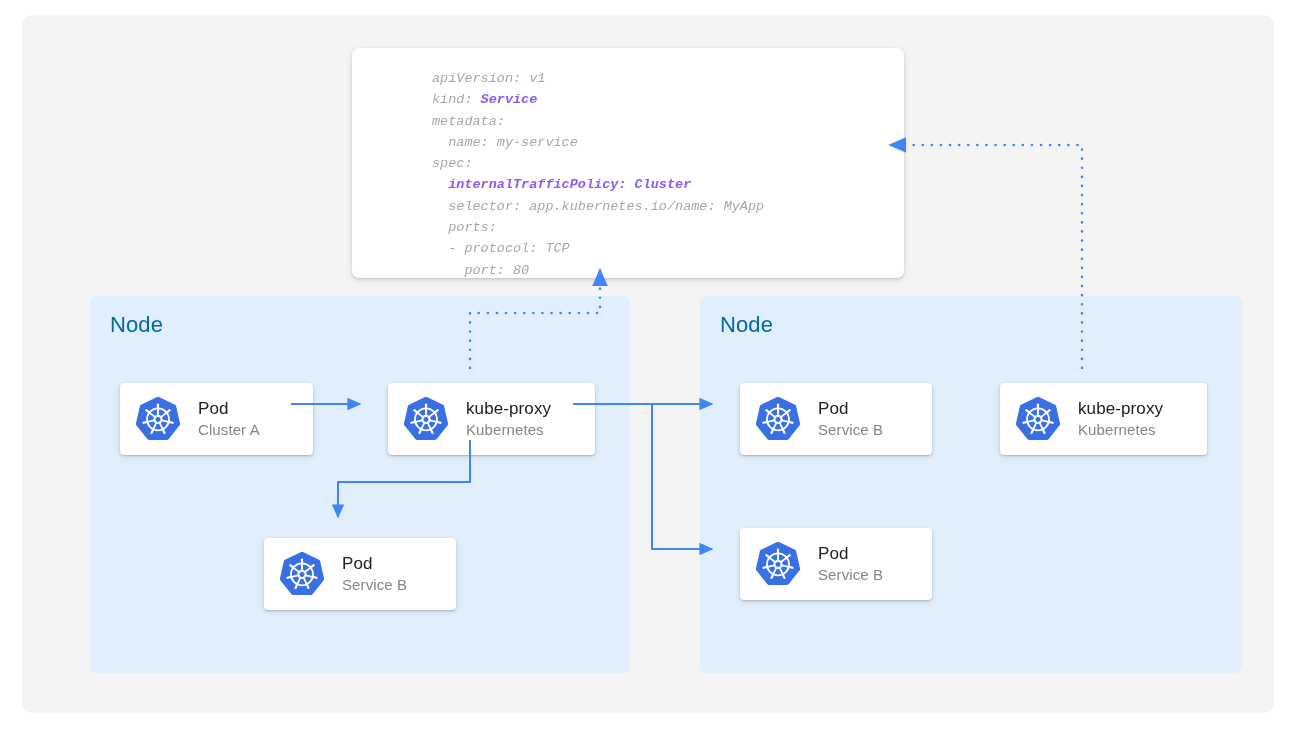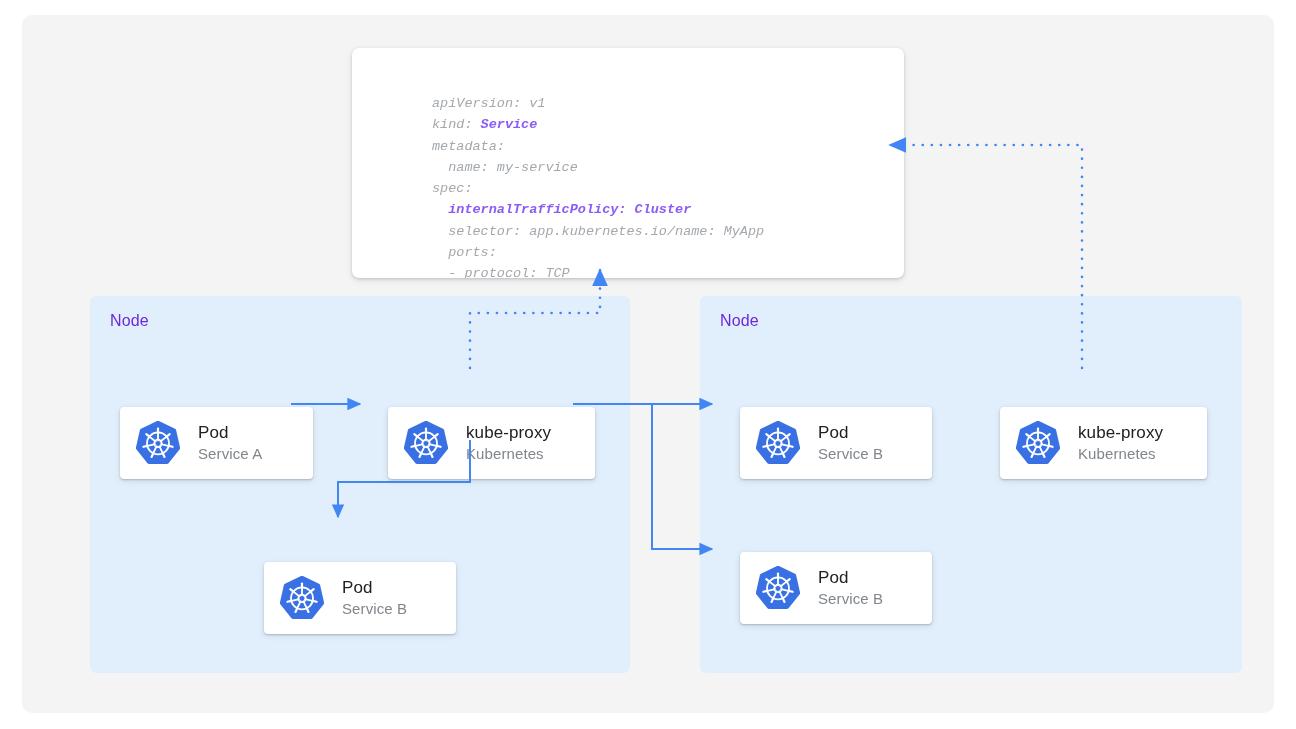--- a/index.html
+++ b/index.html
@@ -27,22 +27,22 @@
   
   .node-box {
     position: absolute;
     background: #e1effc;
     border-radius: 6px;
   }
   .node-label {
     position: absolute;
     left: 20px;
     top: 16px;
-    font-size: 16px;
-    color: #6d28d9;
+    font-size: 22px;
+    color: #0369a1;
     letter-spacing: .1px;
   }
   #node-left  { left: 68px;  top: 281px; width: 540px; height: 377px; }
   #node-right { left: 678px; top: 281px; width: 542px; height: 377px; }
 
   
   #yaml-card {
     position: absolute;
     left: 330px;
     top: 33px;
@@ -56,35 +56,33 @@
   #yaml-code {
     position: absolute;
     left: 80px;
     top: 20px;
     font-family: "Liberation Mono", "DejaVu Sans Mono", monospace;
     font-style: italic;
     font-size: 13.5px;
     line-height: 21.3px;
     white-space: pre;
     color: #a3a8ad;
-    margin-top: 25px;
   }
   #yaml-code .ln { display: block; }
   #yaml-code .bold { color: #8b5cf6; font-weight: bold; }
 
   
   .card {
     position: absolute;
     background: #ffffff;
     border-radius: 4px;
     box-shadow: 0 1px 2px rgba(60,64,67,.28), 0 2px 6px rgba(60,64,67,.12);
     display: flex;
     align-items: center;
     box-sizing: border-box;
-    margin-top: 24px;
   }
   .card .k8s-logo {
     flex: 0 0 auto;
     width: 44px;
     height: 44px;
     margin-left: 16px;
   }
   .card .card-text {
     margin-left: 18px;
     display: flex;
@@ -152,21 +150,21 @@
           <line x1="60.85" y1="73.52" x2="64.75" y2="81.63" stroke="#ffffff" stroke-width="5" stroke-linecap="round"></line>
           <line x1="46.96" y1="57.31" x2="39.59" y2="72.62" stroke="#ffffff" stroke-width="4.2" stroke-linecap="round"></line>
           <line x1="39.15" y1="73.52" x2="35.25" y2="81.63" stroke="#ffffff" stroke-width="5" stroke-linecap="round"></line>
           <line x1="43.18" y1="52.56" x2="26.60" y2="56.34" stroke="#ffffff" stroke-width="4.2" stroke-linecap="round"></line>
           <line x1="25.63" y1="56.56" x2="16.85" y2="58.57" stroke="#ffffff" stroke-width="5" stroke-linecap="round"></line>
           <line x1="44.53" y1="46.64" x2="31.24" y2="36.04" stroke="#ffffff" stroke-width="4.2" stroke-linecap="round"></line>
           <line x1="30.45" y1="35.41" x2="23.42" y2="29.80" stroke="#ffffff" stroke-width="5" stroke-linecap="round"></line>
         </svg></span>
     <span class="card-text">
       <span class="title">Pod</span>
-      <span class="subtitle">Service A</span>
+      <span class="subtitle">Cluster A</span>
     </span>
   </div>
 
   <div class="card" id="card-kube-left">
     <span class="k8s-logo"><svg viewBox="0 0 100 100" width="100%" height="100%">
           <polygon points="50.00,4.00 86.75,21.70 95.82,61.46 70.39,93.35 29.61,93.35 4.18,61.46 13.25,21.70" fill="#3970e4" stroke="#3970e4" stroke-width="9" stroke-linejoin="round"></polygon>
           <circle cx="50" cy="51" r="25" fill="none" stroke="#ffffff" stroke-width="4"></circle>
           <circle cx="50" cy="51" r="8.5" fill="none" stroke="#ffffff" stroke-width="4"></circle>
           <line x1="50.00" y1="44.00" x2="50.00" y2="27.00" stroke="#ffffff" stroke-width="4.2" stroke-linecap="round"></line>
           <line x1="50.00" y1="26.00" x2="50.00" y2="17.00" stroke="#ffffff" stroke-width="5" stroke-linecap="round"></line>

